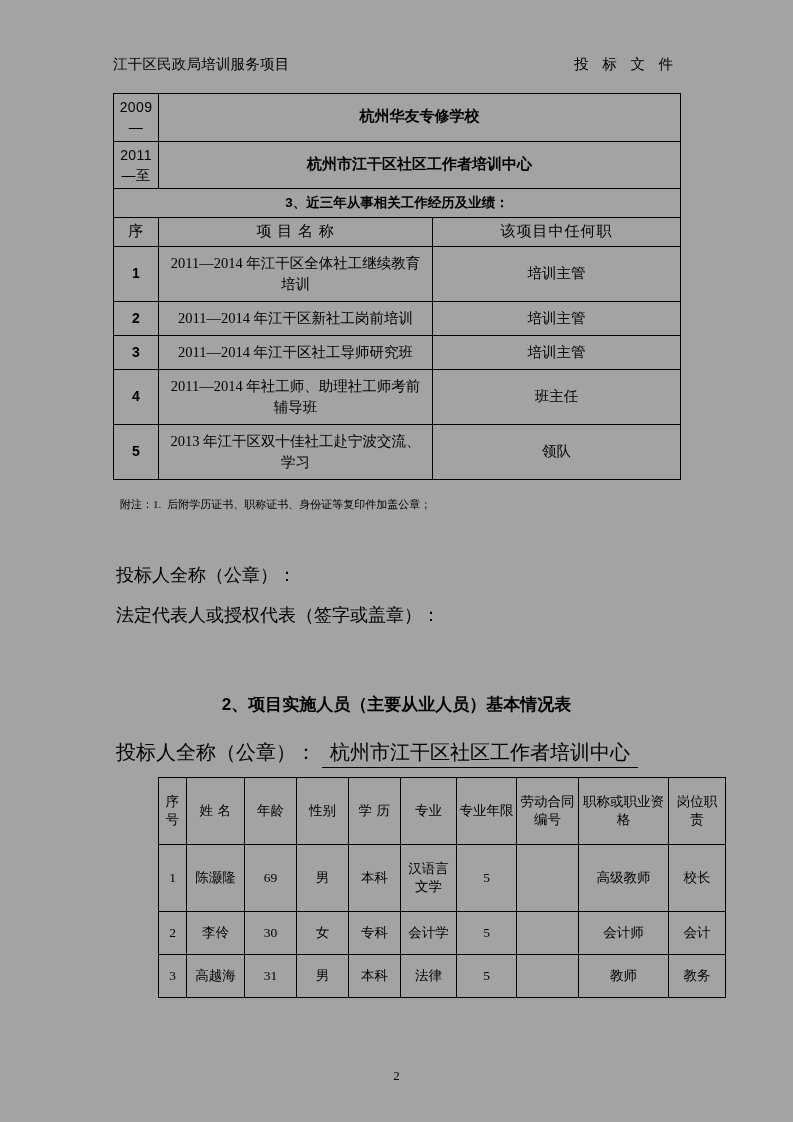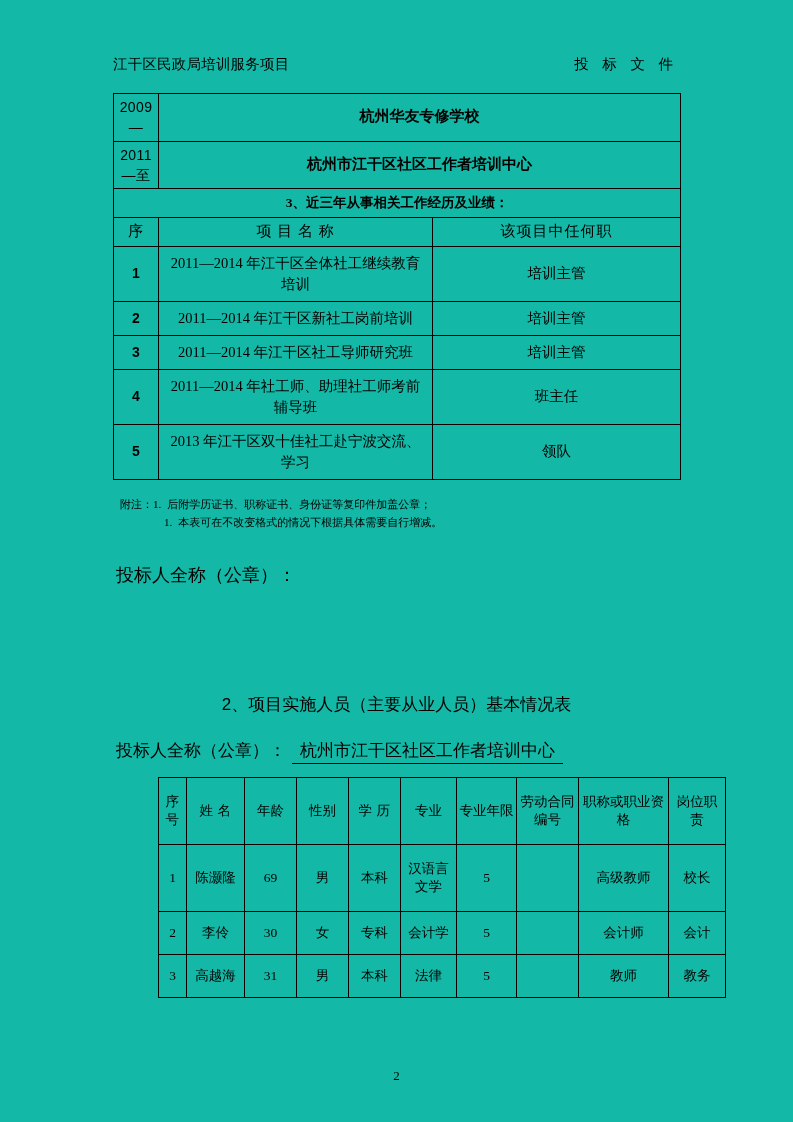--- a/index.html
+++ b/index.html
@@ -9,21 +9,21 @@
   }
   body {
     font-family: "Liberation Serif", "DejaVu Serif", serif;
     color: #000000;
   }
   .page {
     position: relative;
     width: 793px;
     height: 1122px;
     margin: 0 auto;
-    background: #14b8a6;
+    background: #a3a3a3;
     overflow: hidden;
     box-sizing: border-box;
   }
 
   
   .doc-header {
     position: absolute;
     left: 113px;
     top: 56px;
     width: 567px;
@@ -70,21 +70,21 @@
     font-family: "Liberation Sans", "DejaVu Sans", sans-serif;
     font-size: 14px;
     letter-spacing: 0.4px;
   }
   #table-experience .org-cell { font-size: 15px; font-weight: bold; }
   #table-experience .section-title-cell {
     font-size: 13.5px;
     padding: 4px;
   }
   #table-experience .section-title-cell b {
-    font-family: Liberation Serif, serif;
+    font-family: Liberation Sans, sans-serif;
     font-weight: bold;
     text-align: right;
   }
   #table-experience .col-head {
     font-size: 15px;
     letter-spacing: 1px;
   }
   #table-experience .proj-cell {
     text-align: center;
     font-size: 14.5px;
@@ -123,30 +123,30 @@
   .sign-block .sign-line { margin-bottom: 22px; white-space: nowrap; }
 
   
   .section-heading {
     position: absolute;
     left: 113px;
     top: 693px;
     width: 567px;
     text-align: center;
     font-family: "Liberation Sans", "DejaVu Sans", sans-serif;
-    font-weight: normal;
+    font-weight: bold;
     font-size: 17px;
   }
 
   
   .bidder-line {
     position: absolute;
     left: 116px;
     top: 739px;
-    font-size: 17px;
+    font-size: 20px;
     white-space: nowrap;
   }
   .bidder-line .value {
     display: inline-block;
     min-width: 210px;
     text-align: center;
     border-bottom: 1px solid #000000;
     padding: 0 8px 1px 8px;
     margin-left: 6px;
   }
@@ -246,27 +246,25 @@
         <td class="proj-cell">2013 年江干区双十佳社工赴宁波交流、学习</td>
         <td>领队</td>
       </tr>
     </tbody>
   </table>
 
   <div class="notes">
     <div class="note-row">
       <span>附注：</span><span class="marker">1.</span><span>后附学历证书、职称证书、身份证等复印件加盖公章；</span>
     </div>
-    <div class="note-row indent">
-      <span class="marker">1.</span><span>本表可在不改变格式的情况下根据具体需要自行增减。</span>
-    </div>
   </div>
 
   <div class="sign-block">
     <div class="sign-line">投标人全称（公章）：</div>
+    <div class="sign-line">法定代表人或授权代表（签字或盖章）：</div>
   </div>
 
   <div class="section-heading">2、项目实施人员（主要从业人员）基本情况表</div>
 
   <div class="bidder-line">
     <span>投标人全称（公章）：</span><span class="value">杭州市江干区社区工作者培训中心</span>
   </div>
 
   <table id="table-personnel" class="doc-table">
     <colgroup>

